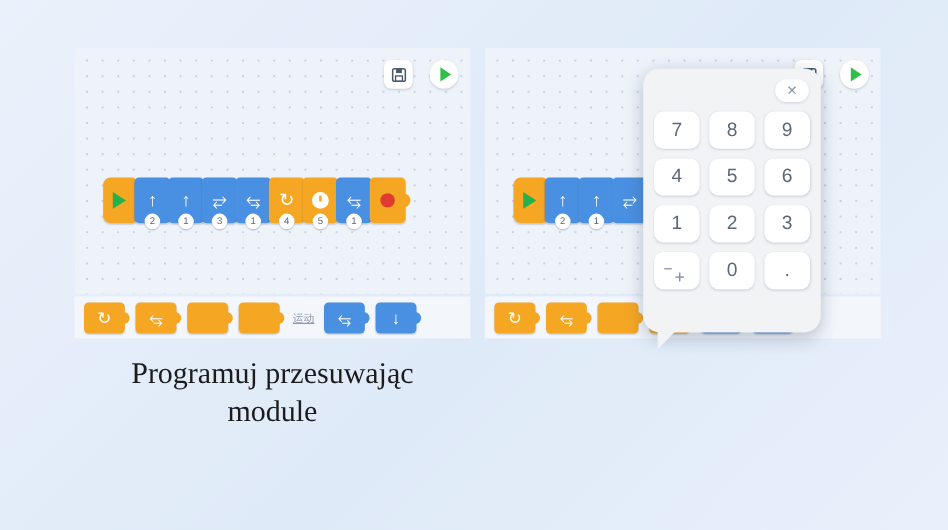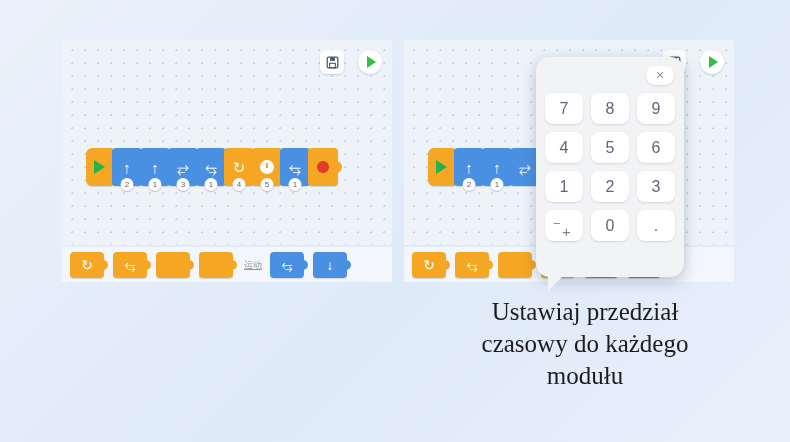--- a/index.html
+++ b/index.html
@@ -446,15 +446,15 @@
         <div class="key pm">
           <span class="minus">−</span>
           <span class="plus">+</span>
         </div>
         <div class="key">0</div>
         <div class="key">.</div>
       </div>
     </div>
   </div>
 
-  <div class="caption caption-right">Ustawiaj przedział<br>czasowy do każdego<br>modułu</div>
+  <div class="caption caption-left">Programuj przesuwając<br>module</div>
 
 </div>
 
 </body></html>

